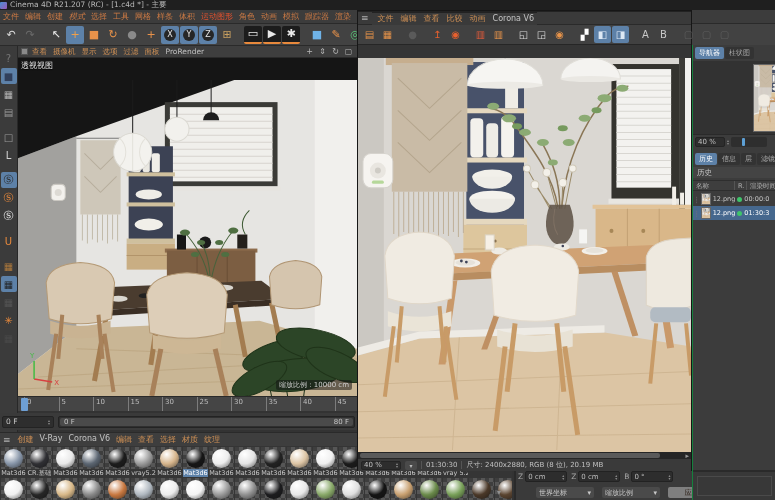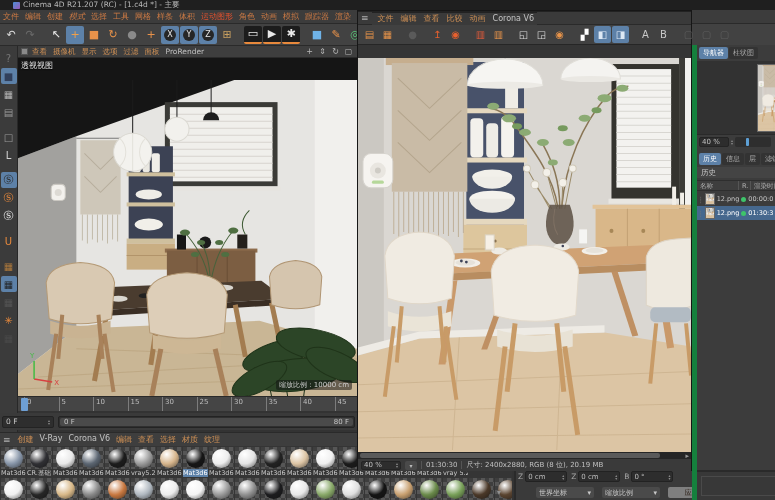--- a/index.html
+++ b/index.html
@@ -1,21 +1,21 @@
 <!DOCTYPE html>
 <html><head>
 <meta charset="utf-8">
 <style>
   *{margin:0;padding:0;box-sizing:border-box}
   html,body{width:775px;height:500px;overflow:hidden}
   body{position:relative;background:#333;font-family:"DejaVu Sans","Liberation Sans",sans-serif;color:#ccc;-webkit-font-smoothing:antialiased}
   .abs{position:absolute}
 
   
-  #titlebar{left:0;top:0;width:775px;height:10px;background:#1f1f1f;display:flex;align-items:center;gap:3px;padding-left:13px;font-size:7.5px;color:#b8b8b8;white-space:nowrap}
+  #titlebar{left:0;top:0;width:775px;height:10px;background:#1f1f1f;display:flex;align-items:center;gap:3px;padding-left:0;font-size:7.5px;color:#b8b8b8;white-space:nowrap}
   #app-icon{width:7px;height:7px;border-radius:1px;background:linear-gradient(135deg,#4a8fd4,#9b59b6)}
   #menubar{left:0;top:10px;width:775px;height:14px;background:#3c3c3c;border-bottom:1px solid #2a2a2a;display:flex;align-items:center;overflow:hidden}
   .mi{font-size:8px;padding:0 3px;white-space:nowrap;cursor:default}
   #maintoolbar{left:0;top:24px;width:775px;height:22px;background:#424242;border-bottom:1px solid #2a2a2a;display:flex;align-items:center;padding-left:2px;gap:1px}
   .tile{width:18px;height:18px;border-radius:2px;display:flex;align-items:center;justify-content:center;font-size:11px;flex:0 0 auto}
   .tile.sel{background:#5d81a8}
   .tile.dark{background:#1c1c1c;border-bottom:2px solid #e8893c}
   .tgap{width:6px;height:18px;flex:0 0 auto}
   .circ{width:12px;height:12px;border-radius:50%;background:#262626;color:#e6e6e6;font-size:8px;display:flex;align-items:center;justify-content:center}
 
@@ -47,21 +47,21 @@
   #range-bar{position:absolute;left:1px;top:1px;right:1px;bottom:1px;background:#4a4a4a;border-radius:2px;display:flex;align-items:center;justify-content:space-between;font-size:7px;color:#c8c8c8;padding:0 4px}
 
   
   #matmenu{left:0;top:432px;width:512px;height:14px;background:#3e3e3e;border-top:1px solid #2a2a2a;display:flex;align-items:center;gap:1px;padding-left:3px}
   #matmenu .mi{font-size:8px}
   #mat-burger{font-size:9px;color:#b0b0b0;padding-right:3px}
   #materials{left:0;top:446px;width:512px;height:54px;background:#353535;overflow:hidden}
   .mrow{position:absolute;left:1px;display:flex;gap:1px}
   #mat-row1{top:1px}
   #mat-row2{top:32px}
-  .mtile{width:25px;flex:0 0 auto;}
+  .mtile{width:25px;flex:0 0 auto;text-align:center}
   .msphere-wrap{width:25px;height:22px;display:flex;align-items:center;justify-content:center;background:repeating-conic-gradient(#565656 0 25%,#3e3e3e 0 50%) 0 0/8px 8px}
   .msphere{width:19px;height:19px;border-radius:50%}
   .mlabel{display:block;font-size:6.5px;line-height:8px;color:#c8c8c8;white-space:nowrap;overflow:hidden}
   .mlabel.sel{background:#5d81a8;color:#fff}
   #mat-scroll-hint{left:497px;top:488px;font-size:8px;color:#909090}
 
   
   #coords{left:514px;top:446px;width:178px;height:54px;background:#3a3a3a;border-left:2px solid #2a2a2a}
   #coord-fields{position:absolute;left:2px;top:25px;display:flex;gap:4px}
   .cgroup{display:flex;align-items:center;gap:2px}
@@ -84,21 +84,21 @@
   #pv-image svg{display:block;width:333px;height:394px}
   #pv-hscroll{position:absolute;left:0;top:441px;width:333px;height:7px;background:#262626;display:flex;align-items:center}
   #pv-hthumb{margin-left:2px;width:300px;height:5px;background:#5a5a5a;border-radius:2px}
   #pv-harrow{margin-left:auto;font-size:7px;color:#999;padding-right:2px}
   #pv-status{position:absolute;left:0;top:448px;width:333px;height:12px;background:#3a3a3a;display:flex;align-items:center;font-size:7px;color:#c0c0c0;gap:4px;padding:0 3px;white-space:nowrap}
   .pv-zoombox{width:40px;height:9px;background:#2d2d2d;border:1px solid #242424;border-radius:2px;display:flex;align-items:center;padding:0 2px}
   .pv-drop{width:12px;height:9px;background:#4a4a4a;border-radius:2px;display:flex;align-items:center;justify-content:center;font-size:6px;color:#bbb}
   .vsep{width:1px;height:8px;background:#555}
 
   
-  #dock{left:692px;top:45px;width:83px;height:455px;background:#3c3c3c;border-left:5px solid #15803d;z-index:20}
+  #dock{left:692px;top:45px;width:83px;height:455px;background:#3c3c3c;border-left:1px solid #15803d;z-index:20}
   #dock-tabs-top{position:absolute;left:2px;top:2px;display:flex;gap:1px}
   .dtab{font-size:7px;color:#aaa;background:#333;padding:1px 4px;border-radius:2px;white-space:nowrap}
   .dtab.active{background:#5d81a8;color:#fff}
   #navigator{position:absolute;left:0;top:16px;width:83px;height:74px;background:#323232;border-bottom:1px solid #2a2a2a;overflow:hidden}
   #nav-thumb{position:absolute;left:60px;top:3px;width:57px;height:68px;border:1px solid #666;overflow:hidden;background:#555}
   #nav-thumb svg{display:block;width:55px;height:66px}
   #nav-zoom-row{position:absolute;left:2px;top:92px;display:flex;align-items:center;gap:2px}
   #nav-zoombox{width:30px;height:10px;background:#2d2d2d;border:1px solid #242424;border-radius:2px;font-size:7px;color:#c0c0c0;display:flex;align-items:center;padding:0 2px}
   #nav-slider{width:36px;height:10px;background:#2e2e2e;border-radius:2px;position:relative}
   #nav-slider-tick{position:absolute;left:11px;top:1px;width:3px;height:8px;background:#5d9fd4;border-radius:1px}

